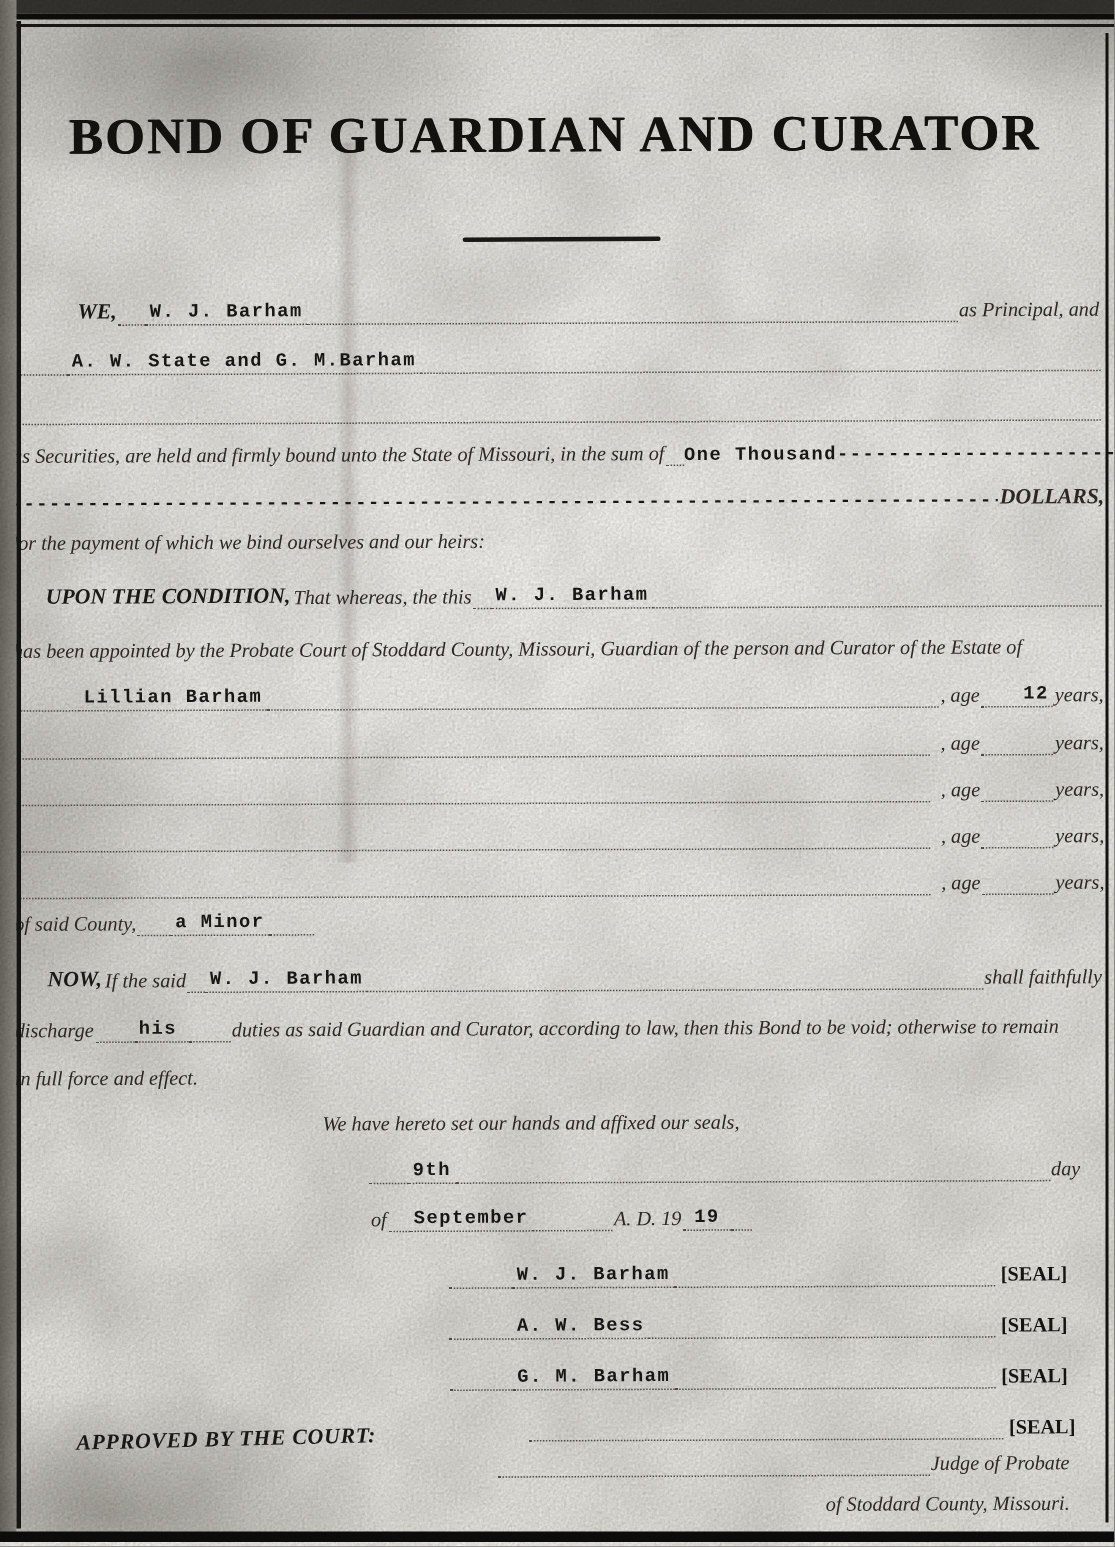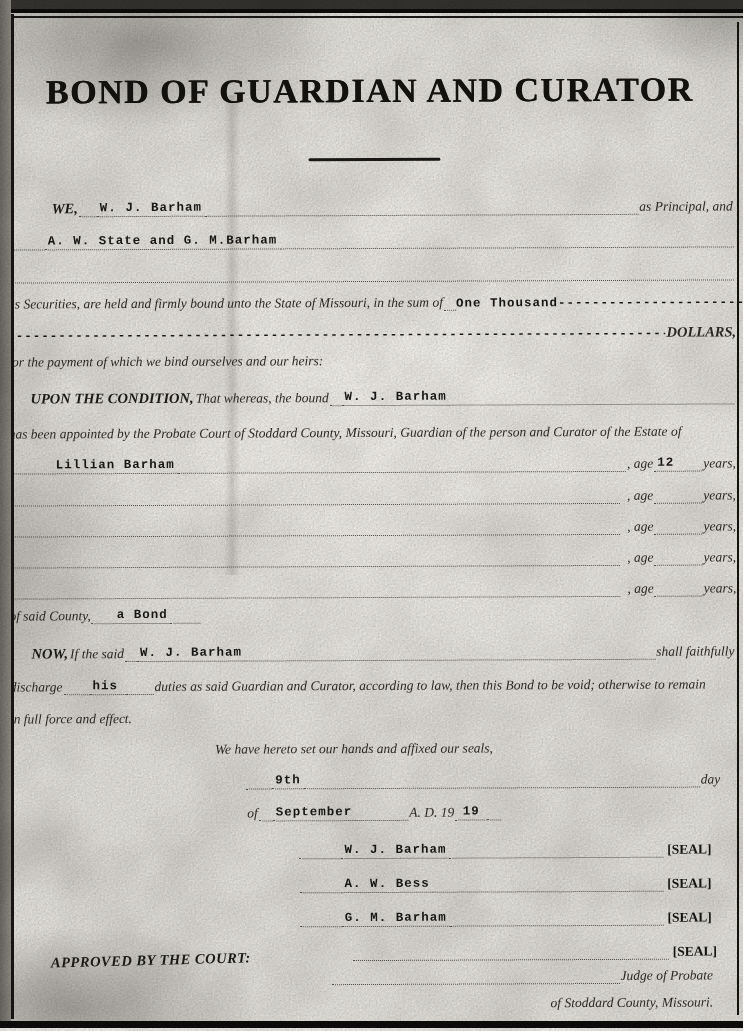--- a/index.html
+++ b/index.html
@@ -95,36 +95,36 @@
       <span class="dashfill">----------------------------------------------------------------------------------------------------</span>
       <span class="printed" style="font-weight:600;font-size:14.5px;">DOLLARS,</span>
     </div>
 
     <div class="line" style="top:350px;left:8px;">
       <span class="printed">for the payment of which we bind ourselves and our heirs:</span>
     </div>
 
     <div class="line" style="top:387px;left:30px;right:8px;">
       <span class="printed bold">UPON THE CONDITION,</span>
-      <span class="printed">That whereas, the bound</span>
+      <span class="printed">That whereas, the this</span>
       <span class="lead fix" style="width:12px;"></span>
       <span class="typed u">W. J. Barham</span>
       <span class="lead"></span>
     </div>
 
     <div class="line" style="top:422px;left:8px;">
       <span class="printed">has been appointed by the Probate Court of Stoddard County, Missouri, Guardian of the person and Curator of the Estate of</span>
     </div>
 
     <div class="line" style="top:454px;left:8px;right:6px;">
       <span class="lead fix" style="width:45px;"></span>
       <span class="typed u">Lillian Barham</span>
       <span class="lead"></span>
       <span class="printed">, age</span>
-      <span class="typed u" style="min-width:42px;text-align:left;">12</span>
+      <span class="typed u" style="min-width:42px;text-align:right;">12</span>
       <span class="printed">years,</span>
     </div>
     <div class="line" style="top:486px;left:8px;right:6px;">
       <span class="lead"></span>
       <span class="typed"></span>
       <span class="printed">, age</span>
       <span class="typed u" style="min-width:42px;text-align:center;"></span>
       <span class="printed">years,</span>
     </div>
     <div class="line" style="top:517px;left:8px;right:6px;">
@@ -145,21 +145,21 @@
       <span class="lead"></span>
       <span class="typed"></span>
       <span class="printed">, age</span>
       <span class="typed u" style="min-width:42px;text-align:center;"></span>
       <span class="printed">years,</span>
     </div>
 
     <div class="line" style="top:604px;left:8px;width:250px;">
       <span class="printed">of said County,</span>
       <span class="lead fix" style="width:22px;"></span>
-      <span class="typed u">a  Bond</span>
+      <span class="typed u">a  Minor</span>
       <span class="lead fix" style="width:30px;"></span>
     </div>
 
     <div class="line" style="top:642px;left:30px;right:8px;">
       <span class="printed bold">NOW,</span>
       <span class="printed">If the said</span>
       <span class="lead fix" style="width:12px;"></span>
       <span class="typed u">W. J. Barham</span>
       <span class="lead"></span>
       <span class="printed">shall faithfully</span>

